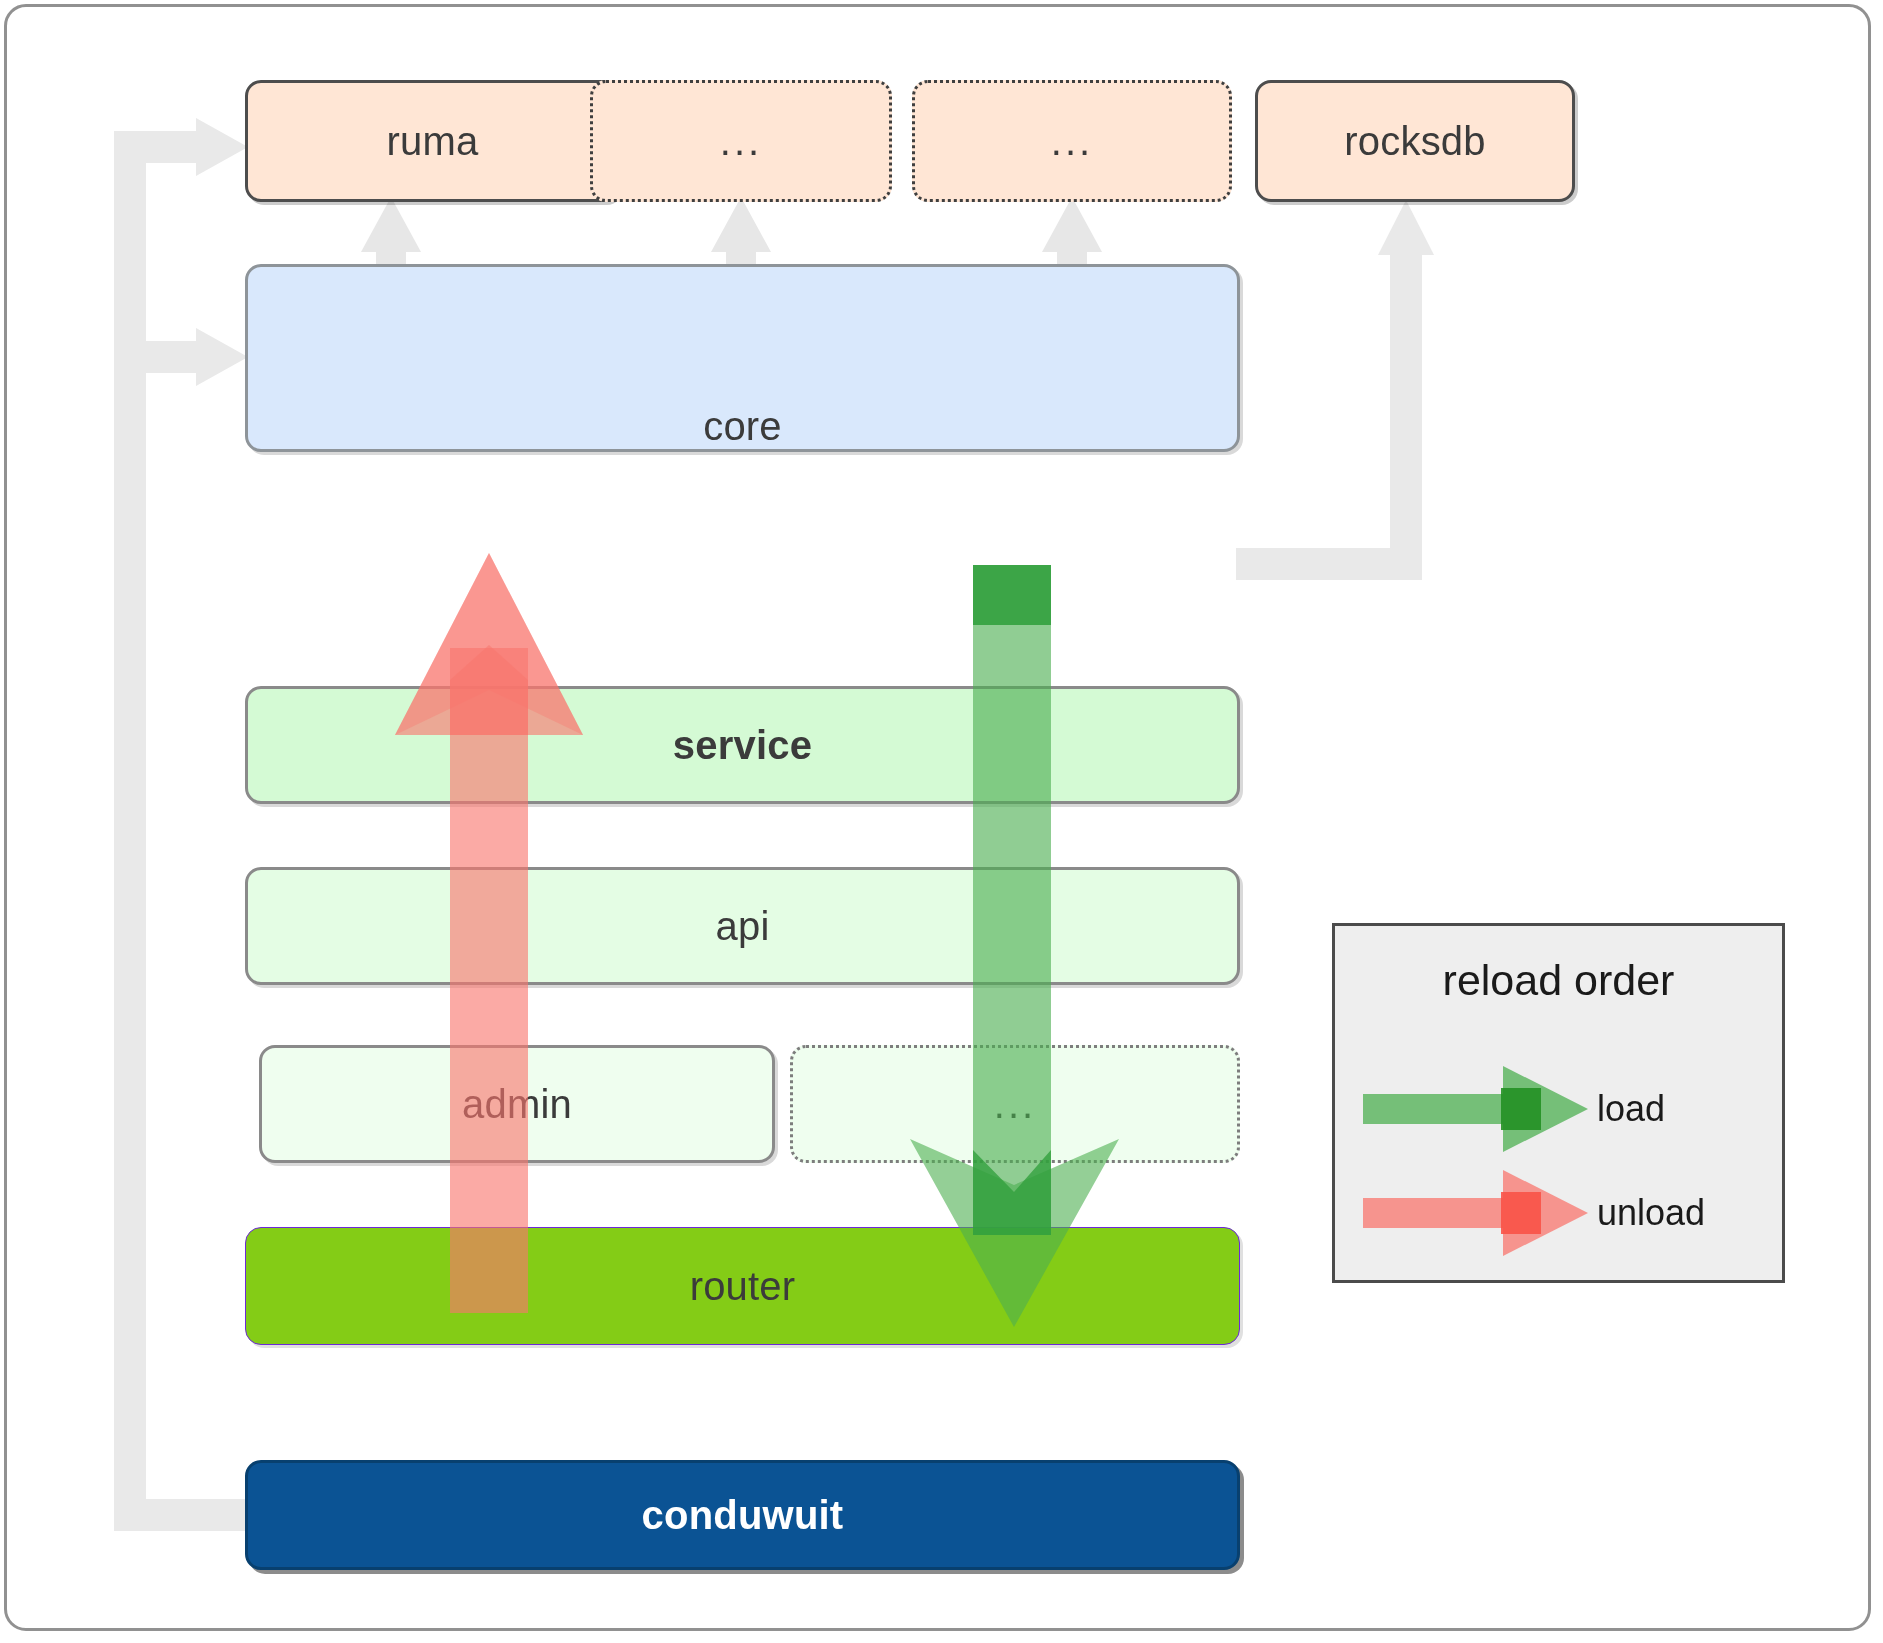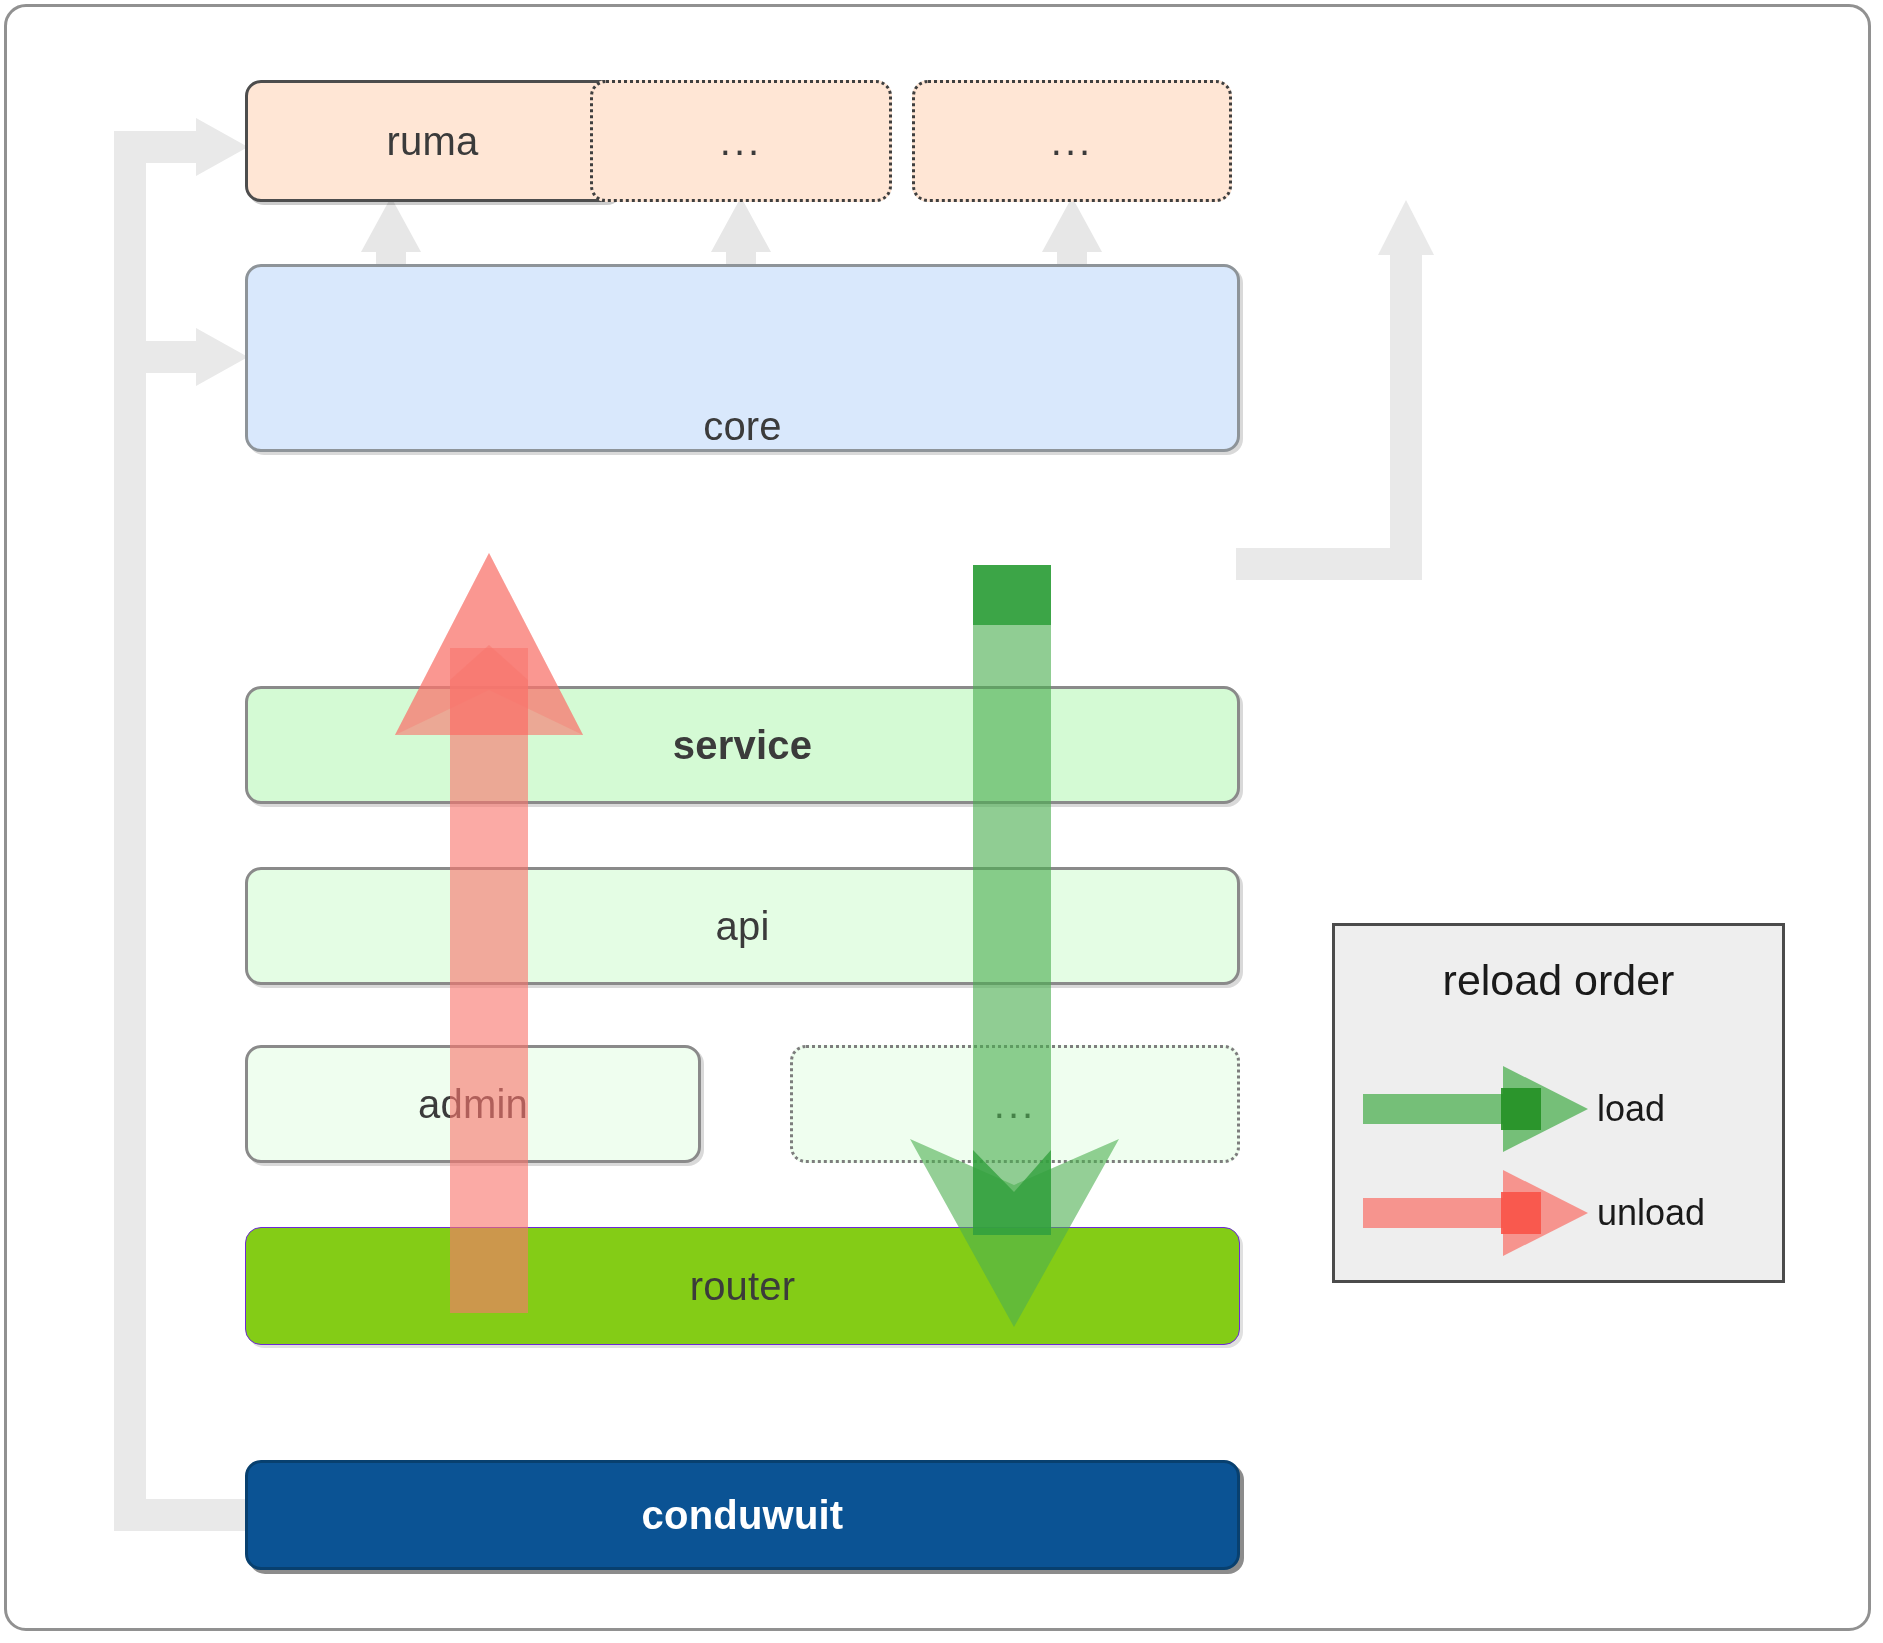--- a/index.html
+++ b/index.html
@@ -200,35 +200,38 @@
   </div>
 
   <div class="box dep-dotted" style="left:590px; top:80px; width:302px; height:122px;">
     <span class="dots">...</span>
   </div>
 
   <div class="box dep-dotted" style="left:912px; top:80px; width:320px; height:122px;">
     <span class="dots">...</span>
   </div>
 
+  <div class="box dep" style="left:1255px; top:80px; width:320px; height:122px;">
+    <span>rocksdb</span>
+  </div>
 
   <div class="box core" style="left:245px; top:264px; width:995px; height:188px;">
     <span>core</span>
   </div>
 
 
   <div class="box l2" style="left:245px; top:686px; width:995px; height:118px;">
     <span>service</span>
   </div>
 
   <div class="box l3" style="left:245px; top:867px; width:995px; height:118px;">
     <span>api</span>
   </div>
 
-  <div class="box l4" style="left:245px; top:1045px; width:456px; height:118px;">
+  <div class="box l4" style="left:259px; top:1045px; width:516px; height:118px;">
     <span>admin</span>
   </div>
 
   <div class="box l4-dotted" style="left:790px; top:1045px; width:450px; height:118px;">
     <span class="dots">...</span>
   </div>
 
   <div class="box router" style="left:245px; top:1227px; width:995px; height:118px;">
     <span>router</span>
   </div>

